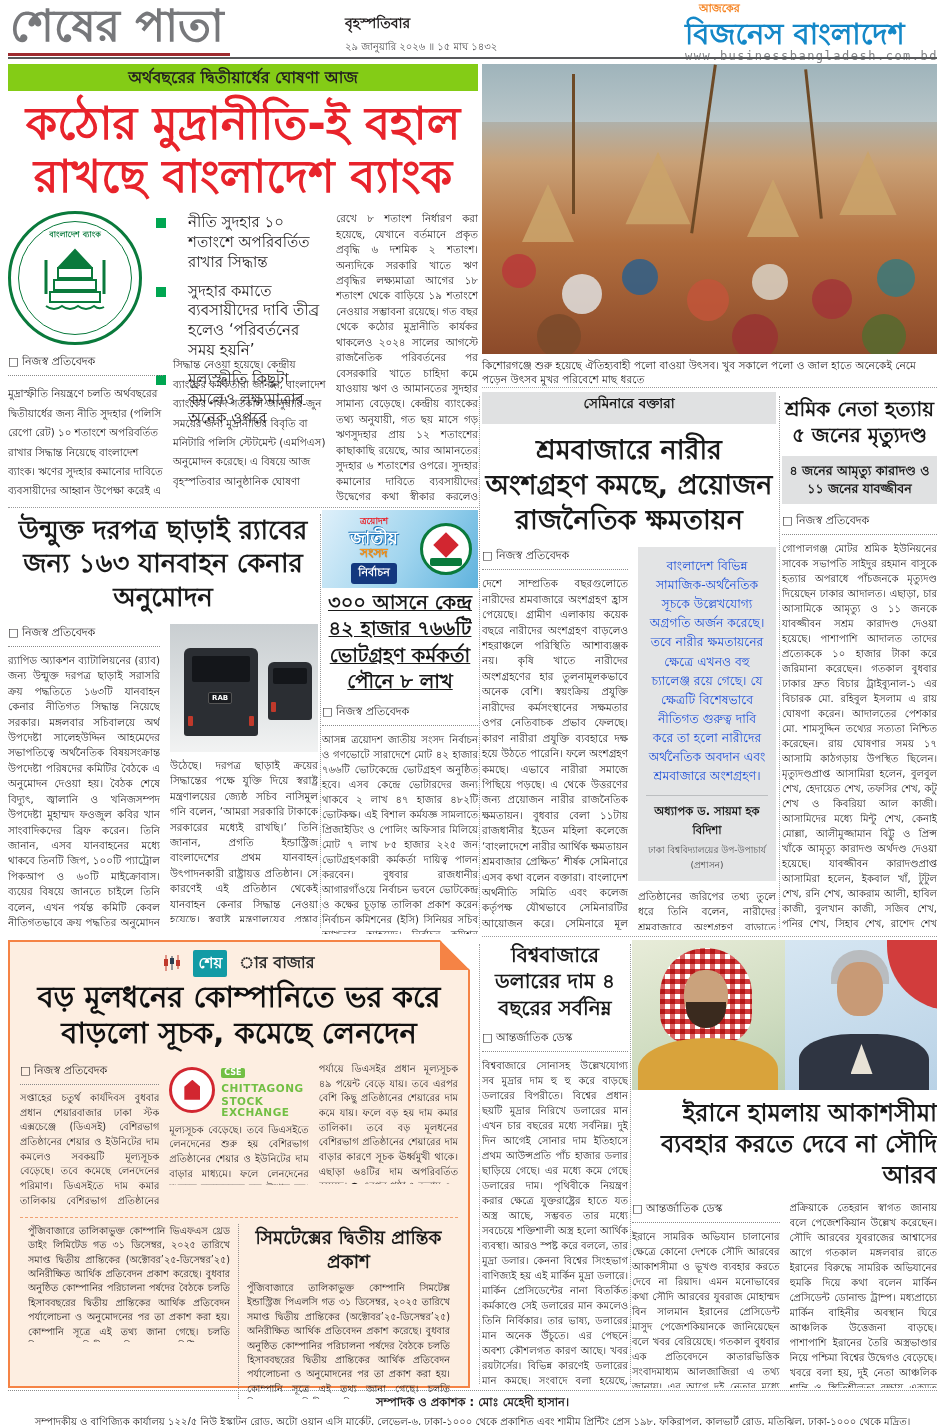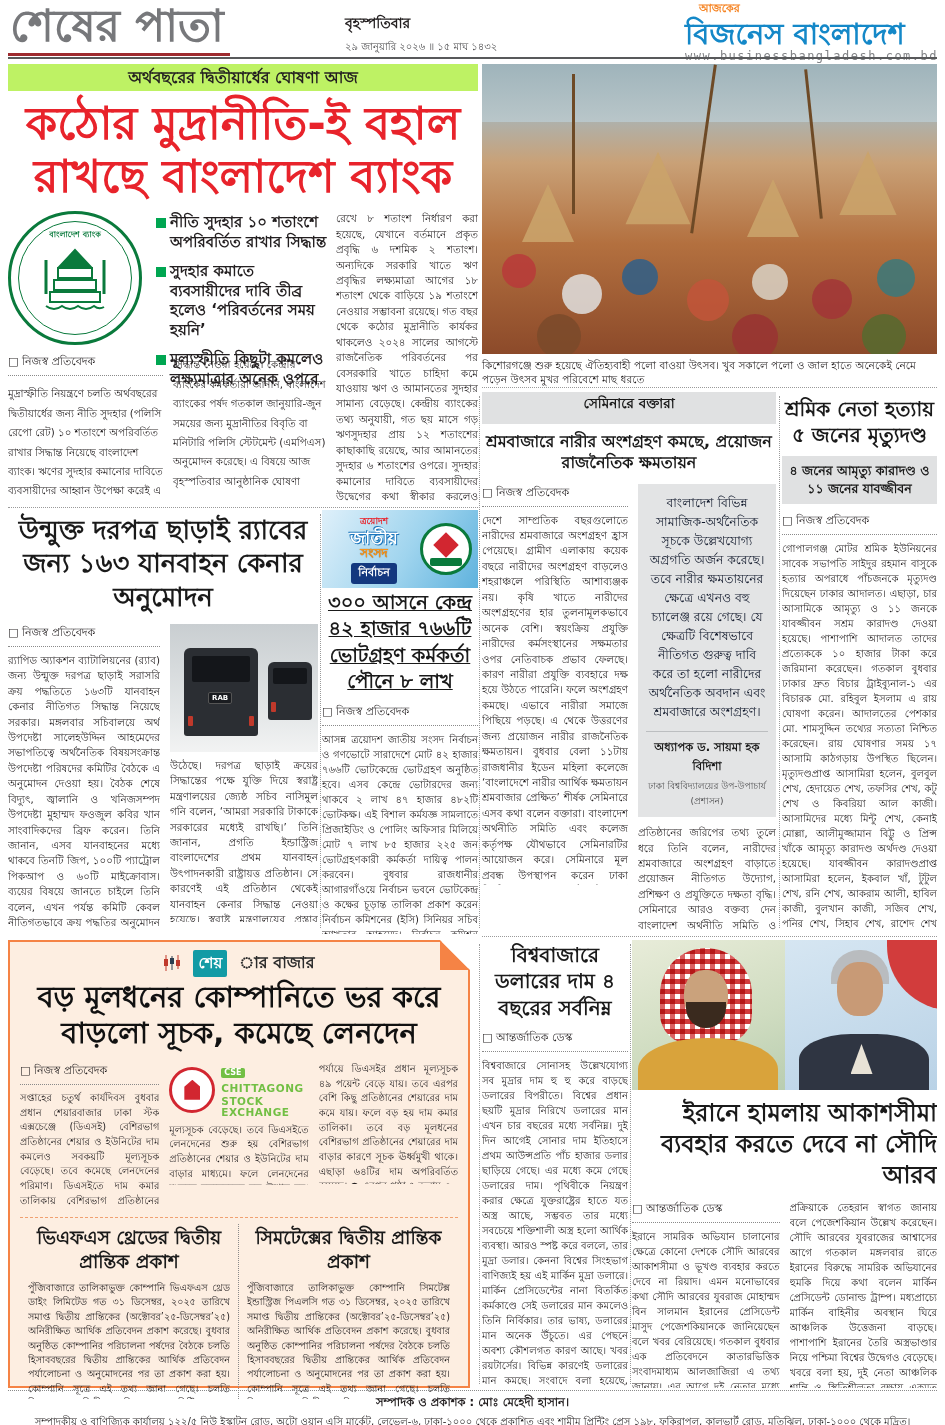--- a/index.html
+++ b/index.html
@@ -20,54 +20,54 @@
   .mh-rule { position:absolute; top:57px; left:8px; right:8px; height:2px; background:#58595b; }
 
   
   .byline { font-size:11px; color:#231f20; border-bottom:1px dotted #8a8a8a; padding-bottom:3px; margin-bottom:6px; }
   .btxt { font-size:10.3px; line-height:1.5; text-align:justify; color:#231f20; overflow:hidden; }
   .hsep { position:absolute; border-top:1px dotted #9a9a9a; }
   .vsep { position:absolute; border-left:1px dotted #9a9a9a; }
 
   
   #lead { position:absolute; left:8px; top:64px; width:470px; height:442px; overflow:hidden; }
-  .kicker { background:#bef264; height:27px; line-height:27px; text-align:center; font-size:16px; font-weight:bold; color:#231f20; }
+  .kicker { background:#84cc16; height:27px; line-height:27px; text-align:center; font-size:16px; font-weight:bold; color:#231f20; }
   .lead-headline { font-size:45px; line-height:1.18; font-weight:bold; color:#e8232b; text-align:center; padding:6px 0 8px; }
   .lead-grid { display:grid; grid-template-columns:140px 172px 1fr; grid-template-rows:142px auto; column-gap:8px; }
   .bb-logo { grid-row:1; grid-column:1; width:134px; height:134px; border-radius:50%; border:3px solid #0a7a3c; position:relative; background:#fff; }
   .bb-inner { position:absolute; inset:7px; border-radius:50%; border:1px solid #0a7a3c; }
   .bb-label { position:absolute; top:14px; left:0; right:0; text-align:center; font-size:8px; font-weight:bold; color:#0a7a3c; }
   .bb-em { position:absolute; left:50%; top:54%; transform:translate(-50%,-50%); }
   .bullets { grid-row:1; grid-column:2; list-style:none; padding-top:2px; }
-  .bullets li { display:flex; gap:4px; margin-bottom:9px; font-size:15px; font-weight:700; line-height:1.32; color:#231f20; }
+  .bullets li { display:flex; gap:22px; margin-bottom:9px; font-size:15px; font-weight:400; line-height:1.32; color:#231f20; }
   .bullets .sq { flex:0 0 10px; width:10px; height:10px; background:#00a651; margin-top:5px; }
   .lead-col3 { grid-row:1 / span 2; grid-column:3; height:298px; }
   .lead-2col { grid-row:2; grid-column:1 / span 2; column-count:2; column-gap:10px; height:152px; overflow:hidden; }
 
   
   #leadphoto { position:absolute; left:482px; top:64px; width:455px; }
   .photo-fish { position:relative; width:455px; height:290px; overflow:hidden;
     background:linear-gradient(180deg,#b7c3c6 0%,#a8b5b8 16%,#c9a177 34%,#b3703f 62%,#8c4a2a 100%); }
   .fish-water { position:absolute; top:0; left:0; right:0; height:58px; background:linear-gradient(180deg,#9fb4bb,#b9c6c9); }
   .crowd-dot { position:absolute; border-radius:50%; opacity:.85; }
   .trap { position:absolute; width:0; height:0; border-left:26px solid transparent; border-right:26px solid transparent; border-bottom:58px solid #caa36a; opacity:.9; }
   .trap:after { content:""; }
   .pole { position:absolute; width:3px; background:#6e4a26; }
   .photo-caption { font-size:10.5px; color:#231f20; padding-top:5px; line-height:1.3; }
 
   
   #seminar { position:absolute; left:482px; top:392px; width:294px; height:538px; overflow:hidden; }
   .sem-kicker { background:#e0e1e2; height:32px; line-height:22px; text-align:center; font-size:13.5px; font-weight:bold; }
-  .sem-headline { font-size:16px; line-height:1.3; font-weight:bold; text-align:center; padding:8px 2px 10px; }
+  .sem-headline { font-size:27px; line-height:1.3; font-weight:bold; text-align:center; padding:8px 2px 10px; }
   .sem-cols { display:flex; gap:10px; }
   .sem-c1 { width:146px; }
   .sem-c1 .btxt { height:372px; }
   .sem-c2 { width:138px; display:flex; flex-direction:column; }
   .quotebox { background:#e3e4e5; padding:10px 8px 8px; text-align:center; }
-  .quote-t { font-size:12.3px; line-height:1.55; color:#0f172a; }
+  .quote-t { font-size:12.3px; line-height:1.55; color:#1d4ed8; }
   .quote-a { font-size:11.5px; font-weight:bold; margin-top:9px; border-top:1px solid #bcbec0; padding-top:7px; }
   .quote-at { font-size:9px; color:#4d4d4f; margin-top:2px; }
   .sem-c2 .btxt { margin-top:8px; height:120px; }
 
   
   #verdict { position:absolute; left:782px; top:392px; width:155px; height:538px; overflow:hidden; }
   .ver-headline { font-size:20px; line-height:1.3; font-weight:bold; text-align:center; padding:4px 0 8px; }
   .ver-subhead { background:#e0e1e2; font-size:12.5px; font-weight:bold; text-align:center; line-height:1.45; padding:6px 4px; margin-bottom:8px; }
   #verdict .btxt { height:408px; font-size:10px; }
 
@@ -340,21 +340,20 @@
         </div>
         <div class="btxt">মূল্যসূচক বেড়েছে। তবে ডিএসইতে লেনদেনের শুরু হয় বেশিরভাগ প্রতিষ্ঠানের শেয়ার ও ইউনিটের দাম বাড়ার মাধ্যমে। ফলে লেনদেনের শুরুতে মূল্যসূচকের বড় উত্থান হয়। প্রথম</div>
       </div>
       <div class="mkt-c">
         <div class="btxt" style="height:122px;">পর্যায়ে ডিএসইর প্রধান মূল্যসূচক ৪৯ পয়েন্ট বেড়ে যায়। তবে এরপর বেশি কিছু প্রতিষ্ঠানের শেয়ারের দাম কমে যায়। ফলে বড় হয় দাম কমার তালিকা। তবে বড় মূলধনের বেশিরভাগ প্রতিষ্ঠানের শেয়ারের দাম বাড়ার কারণে সূচক ঊর্ধ্বমুখী থাকে। এছাড়া ৬৪টির দাম অপরিবর্তিত রয়েছে। ● এরপর পৃষ্ঠা ৭ কলাম ৩</div>
       </div>
     </div>
     <div class="mkt-div"></div>
     <div class="mkt-subs">
       <div class="mkt-sub">
-        <div class="sub-headline">ভিএফএস থ্রেডের দ্বিতীয় প্রান্তিক প্রকাশ</div>
         <div class="btxt">পুঁজিবাজারে তালিকাভুক্ত কোম্পানি ভিএফএস থ্রেড ডাইং লিমিটেড গত ৩১ ডিসেম্বর, ২০২৫ তারিখে সমাপ্ত দ্বিতীয় প্রান্তিকের (অক্টোবর’২৫-ডিসেম্বর’২৫) অনিরীক্ষিত আর্থিক প্রতিবেদন প্রকাশ করেছে। বুধবার অনুষ্ঠিত কোম্পানির পরিচালনা পর্ষদের বৈঠকে চলতি হিসাববছরের দ্বিতীয় প্রান্তিকের আর্থিক প্রতিবেদন পর্যালোচনা ও অনুমোদনের পর তা প্রকাশ করা হয়। কোম্পানি সূত্রে এই তথ্য জানা গেছে। চলতি হিসাববছরের দ্বিতীয় প্রান্তিকে কোম্পানিটির শেয়ার প্রতি ২ পয়সা লোকসান হয়েছে। গত বছর একই সময়ে ৬ পয়সা আয় হয়েছিল। হিসাববছরের প্রথম দুই প্রান্তিক মিলিয়ে তথা ৬ মাসে (জুলাই’২৫-ডিসেম্বর’২৫) প্রতিষ্ঠানটির শেয়ার ● এরপর পৃষ্ঠা ৭ কলাম ৪</div>
       </div>
       <div class="mkt-sub">
         <div class="sub-headline">সিমটেক্সের দ্বিতীয় প্রান্তিক প্রকাশ</div>
         <div class="btxt">পুঁজিবাজারে তালিকাভুক্ত কোম্পানি সিমটেক্স ইন্ডাস্ট্রিজ পিএলসি গত ৩১ ডিসেম্বর, ২০২৫ তারিখে সমাপ্ত দ্বিতীয় প্রান্তিকের (অক্টোবর’২৫-ডিসেম্বর’২৫) অনিরীক্ষিত আর্থিক প্রতিবেদন প্রকাশ করেছে। বুধবার অনুষ্ঠিত কোম্পানির পরিচালনা পর্ষদের বৈঠকে চলতি হিসাববছরের দ্বিতীয় প্রান্তিকের আর্থিক প্রতিবেদন পর্যালোচনা ও অনুমোদনের পর তা প্রকাশ করা হয়। কোম্পানি সূত্রে এই তথ্য জানা গেছে। চলতি হিসাববছরের দ্বিতীয় প্রান্তিকে কোম্পানিটির শেয়ার প্রতি আয় (ইপিএস) হয়েছে ৪১ পয়সা। গত বছর একই সময়ে ৩৩ পয়সা ● এরপর পৃষ্ঠা ৭ কলাম ৪</div>
       </div>
     </div>
   </div>
 
   <div id="dollar">

